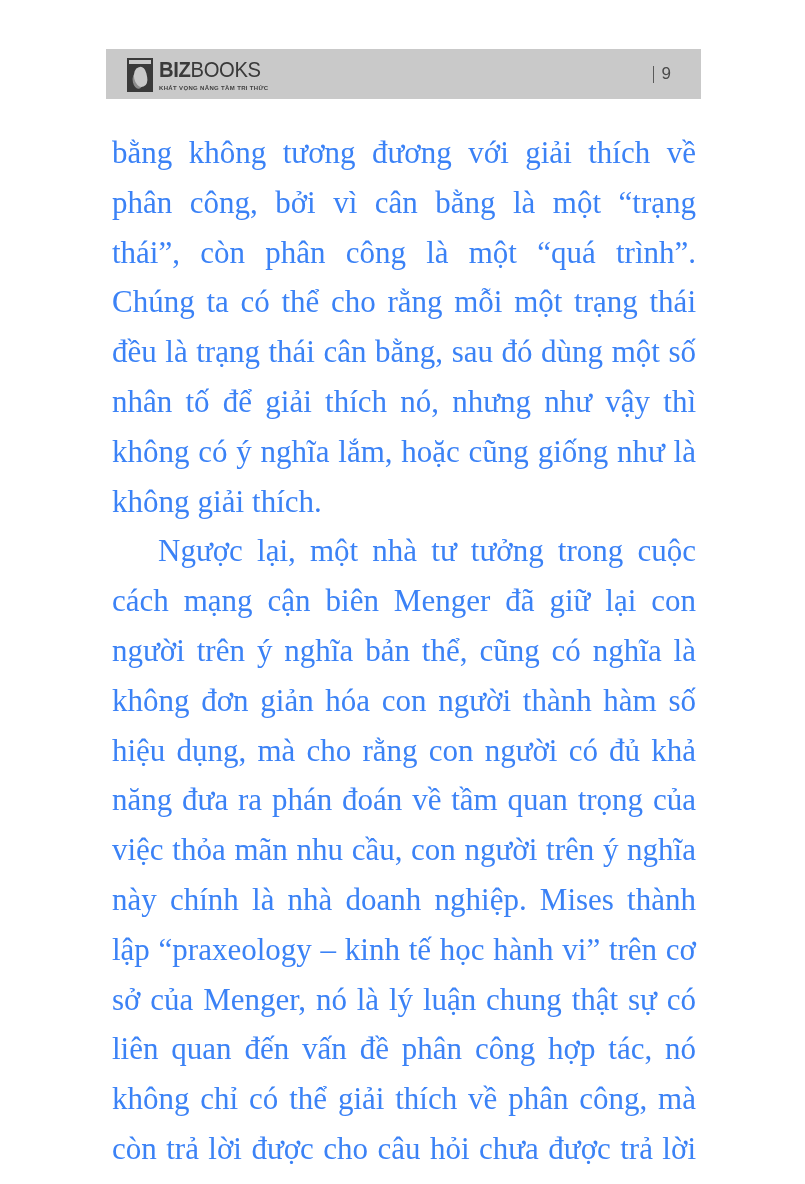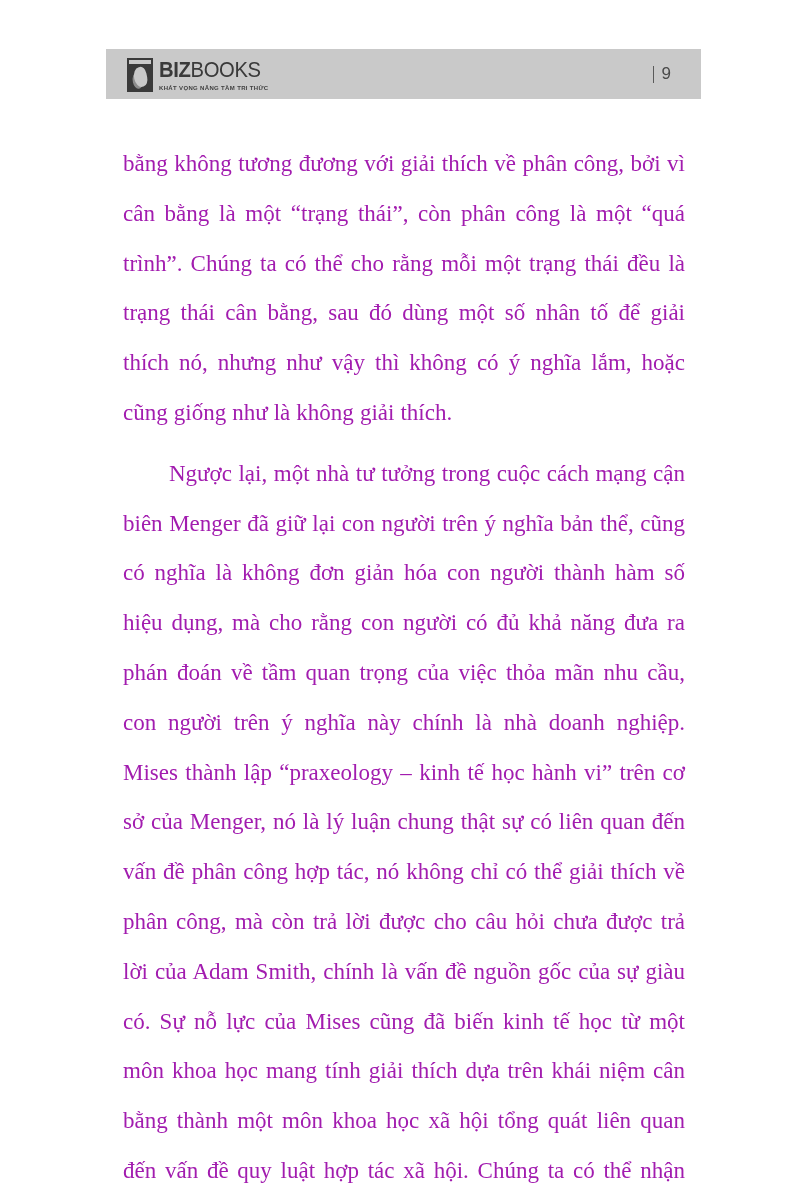--- a/index.html
+++ b/index.html
@@ -123,24 +123,24 @@
 
   
   .body-col {
     position: absolute;
     left: 112px;
     top: 128px;
     width: 584px;
   }
 
   .para {
-    margin: 11px;
-    font-size: 23px;
+    margin: 0;
+    font-size: 31px;
     line-height: 49.8px;
-    color: #a21caf;
+    color: #3b82f6;
     text-align: justify;
     text-justify: inter-word;
     word-spacing: 0.3px;
   }
   .para + .para {
     margin-top: 0;
   }
   .para.indent {
     text-indent: 46px;
   }

